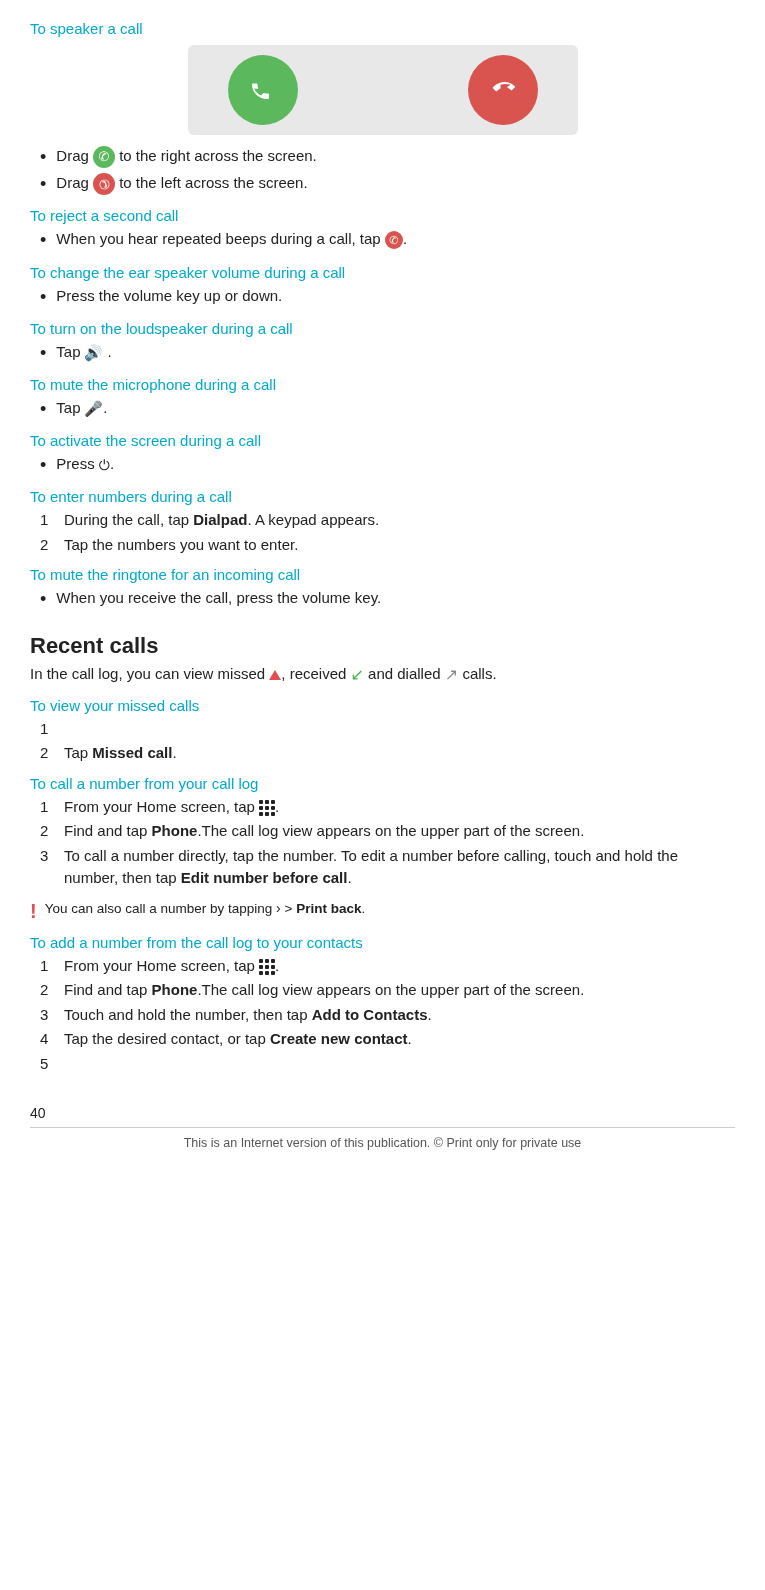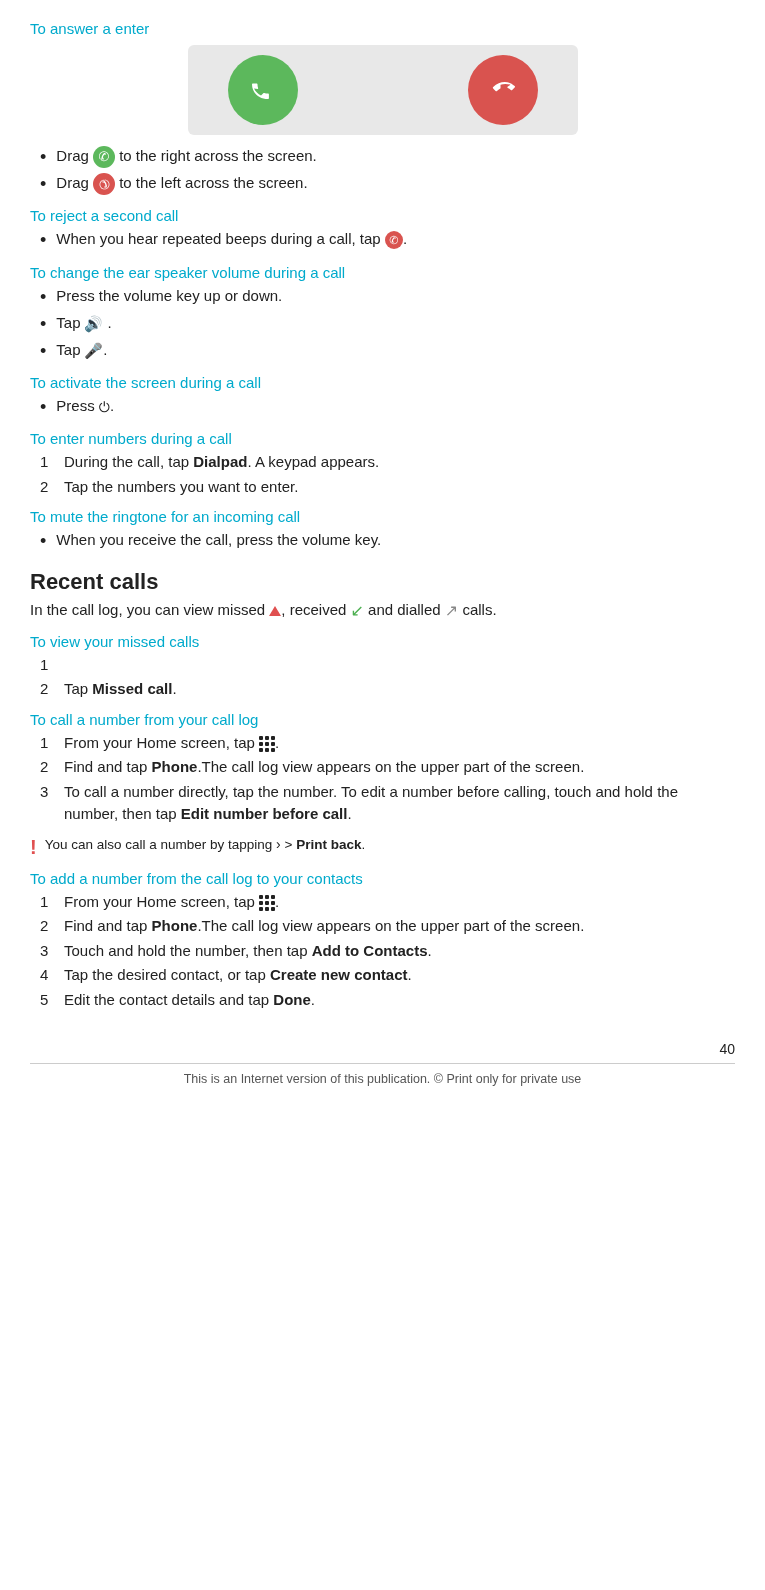--- a/index.html
+++ b/index.html
@@ -75,21 +75,21 @@
     .call-btn-green {
       background: #5cb85c;
     }
     .call-btn-red {
       background: #d9534f;
     }
     .recent-calls-heading {
       font-size: 22px;
       font-weight: bold;
       color: #222;
-      margin-top: 14px;
+      margin-top: 20px;
       margin-bottom: 4px;
     }
     .recent-calls-desc {
       font-size: 15px;
       color: #222;
       margin-bottom: 8px;
       line-height: 1.5;
     }
     .note-row {
       display: flex;
@@ -103,21 +103,21 @@
       flex-shrink: 0;
       font-weight: bold;
       line-height: 1.3;
     }
     .note-text {
       font-size: 13.5px;
       color: #222;
       line-height: 1.5;
     }
     .page-footer {
-      text-align: right;
+      text-align: left;
       margin-top: 30px;
       font-size: 14px;
       color: #222;
     }
     .footer-legal {
       text-align: center;
       font-size: 12.5px;
       color: #555;
       margin-top: 6px;
       border-top: 1px solid #ccc;
@@ -183,21 +183,21 @@
       border-left: 6px solid transparent;
       border-right: 6px solid transparent;
       border-bottom: 10px solid #e05050;
       vertical-align: middle;
     }
   </style>
 </head>
 <body>
 
 <div class="section-block">
-  <div class="section-heading">To answer a enter</div>
+  <div class="section-heading">To speaker a call</div>
 
   <div class="call-image-container">
     <div style="display:flex; align-items:center; justify-content:space-between; width:100%; padding:0 40px;">
       <div class="call-btn call-btn-green">
         <svg width="36" height="36" viewBox="0 0 36 36">
             <path d="M9 16.5c1.5 3 4 5.5 7 7l2.3-2.3c.3-.3.7-.4 1-.2 1.1.4 2.3.6 3.6.6.6 0 1 .4 1 1V26c0 .6-.4 1-1 1C13.6 27 7 20.4 7 12.5c0-.6.4-1 1-1h3.5c.6 0 1 .4 1 1 0 1.3.2 2.5.6 3.6.1.3 0 .7-.2 1L9 16.5z" fill="white"></path>
           </svg>
       </div>
       <div class="call-btn call-btn-red" style="transform: rotate(135deg);">
         <svg width="36" height="36" viewBox="0 0 36 36">
@@ -236,29 +236,31 @@
 
 <div class="section-block">
   <div class="section-heading">To change the ear speaker volume during a call</div>
   <div class="bullet-item">
     <span class="bullet">•</span>
     <span class="item-text">Press the volume key up or down.</span>
   </div>
 </div>
 
 <div class="section-block">
+  <div class="section-heading">To turn on the loudspeaker during a call</div>
   <div class="bullet-item">
     <span class="bullet">•</span>
     <span class="item-text">
       Tap <span class="icon-speaker">🔊</span> .
     </span>
   </div>
 </div>
 
 <div class="section-block">
+  <div class="section-heading">To mute the microphone during a call</div>
   <div class="bullet-item">
     <span class="bullet">•</span>
     <span class="item-text">
       Tap <span class="icon-mic">🎤</span>.
     </span>
   </div>
 </div>
 
 <div class="section-block">
   <div class="section-heading">To activate the screen during a call</div>
@@ -375,18 +377,17 @@
   <div class="numbered-item">
     <span class="num">3</span>
     <span class="item-text">Touch and hold the number, then tap <b>Add to Contacts</b>.</span>
   </div>
   <div class="numbered-item">
     <span class="num">4</span>
     <span class="item-text">Tap the desired contact, or tap <b>Create new contact</b>.</span>
   </div>
   <div class="numbered-item">
     <span class="num">5</span>
-    <span class="item-text">Edit the contact details and tap <b>Done</b>.</span>
   </div>
 </div>
 
 <div class="page-footer">40</div>
 <div class="footer-legal">This is an Internet version of this publication. © Print only for private use</div>
 
 </body></html>

